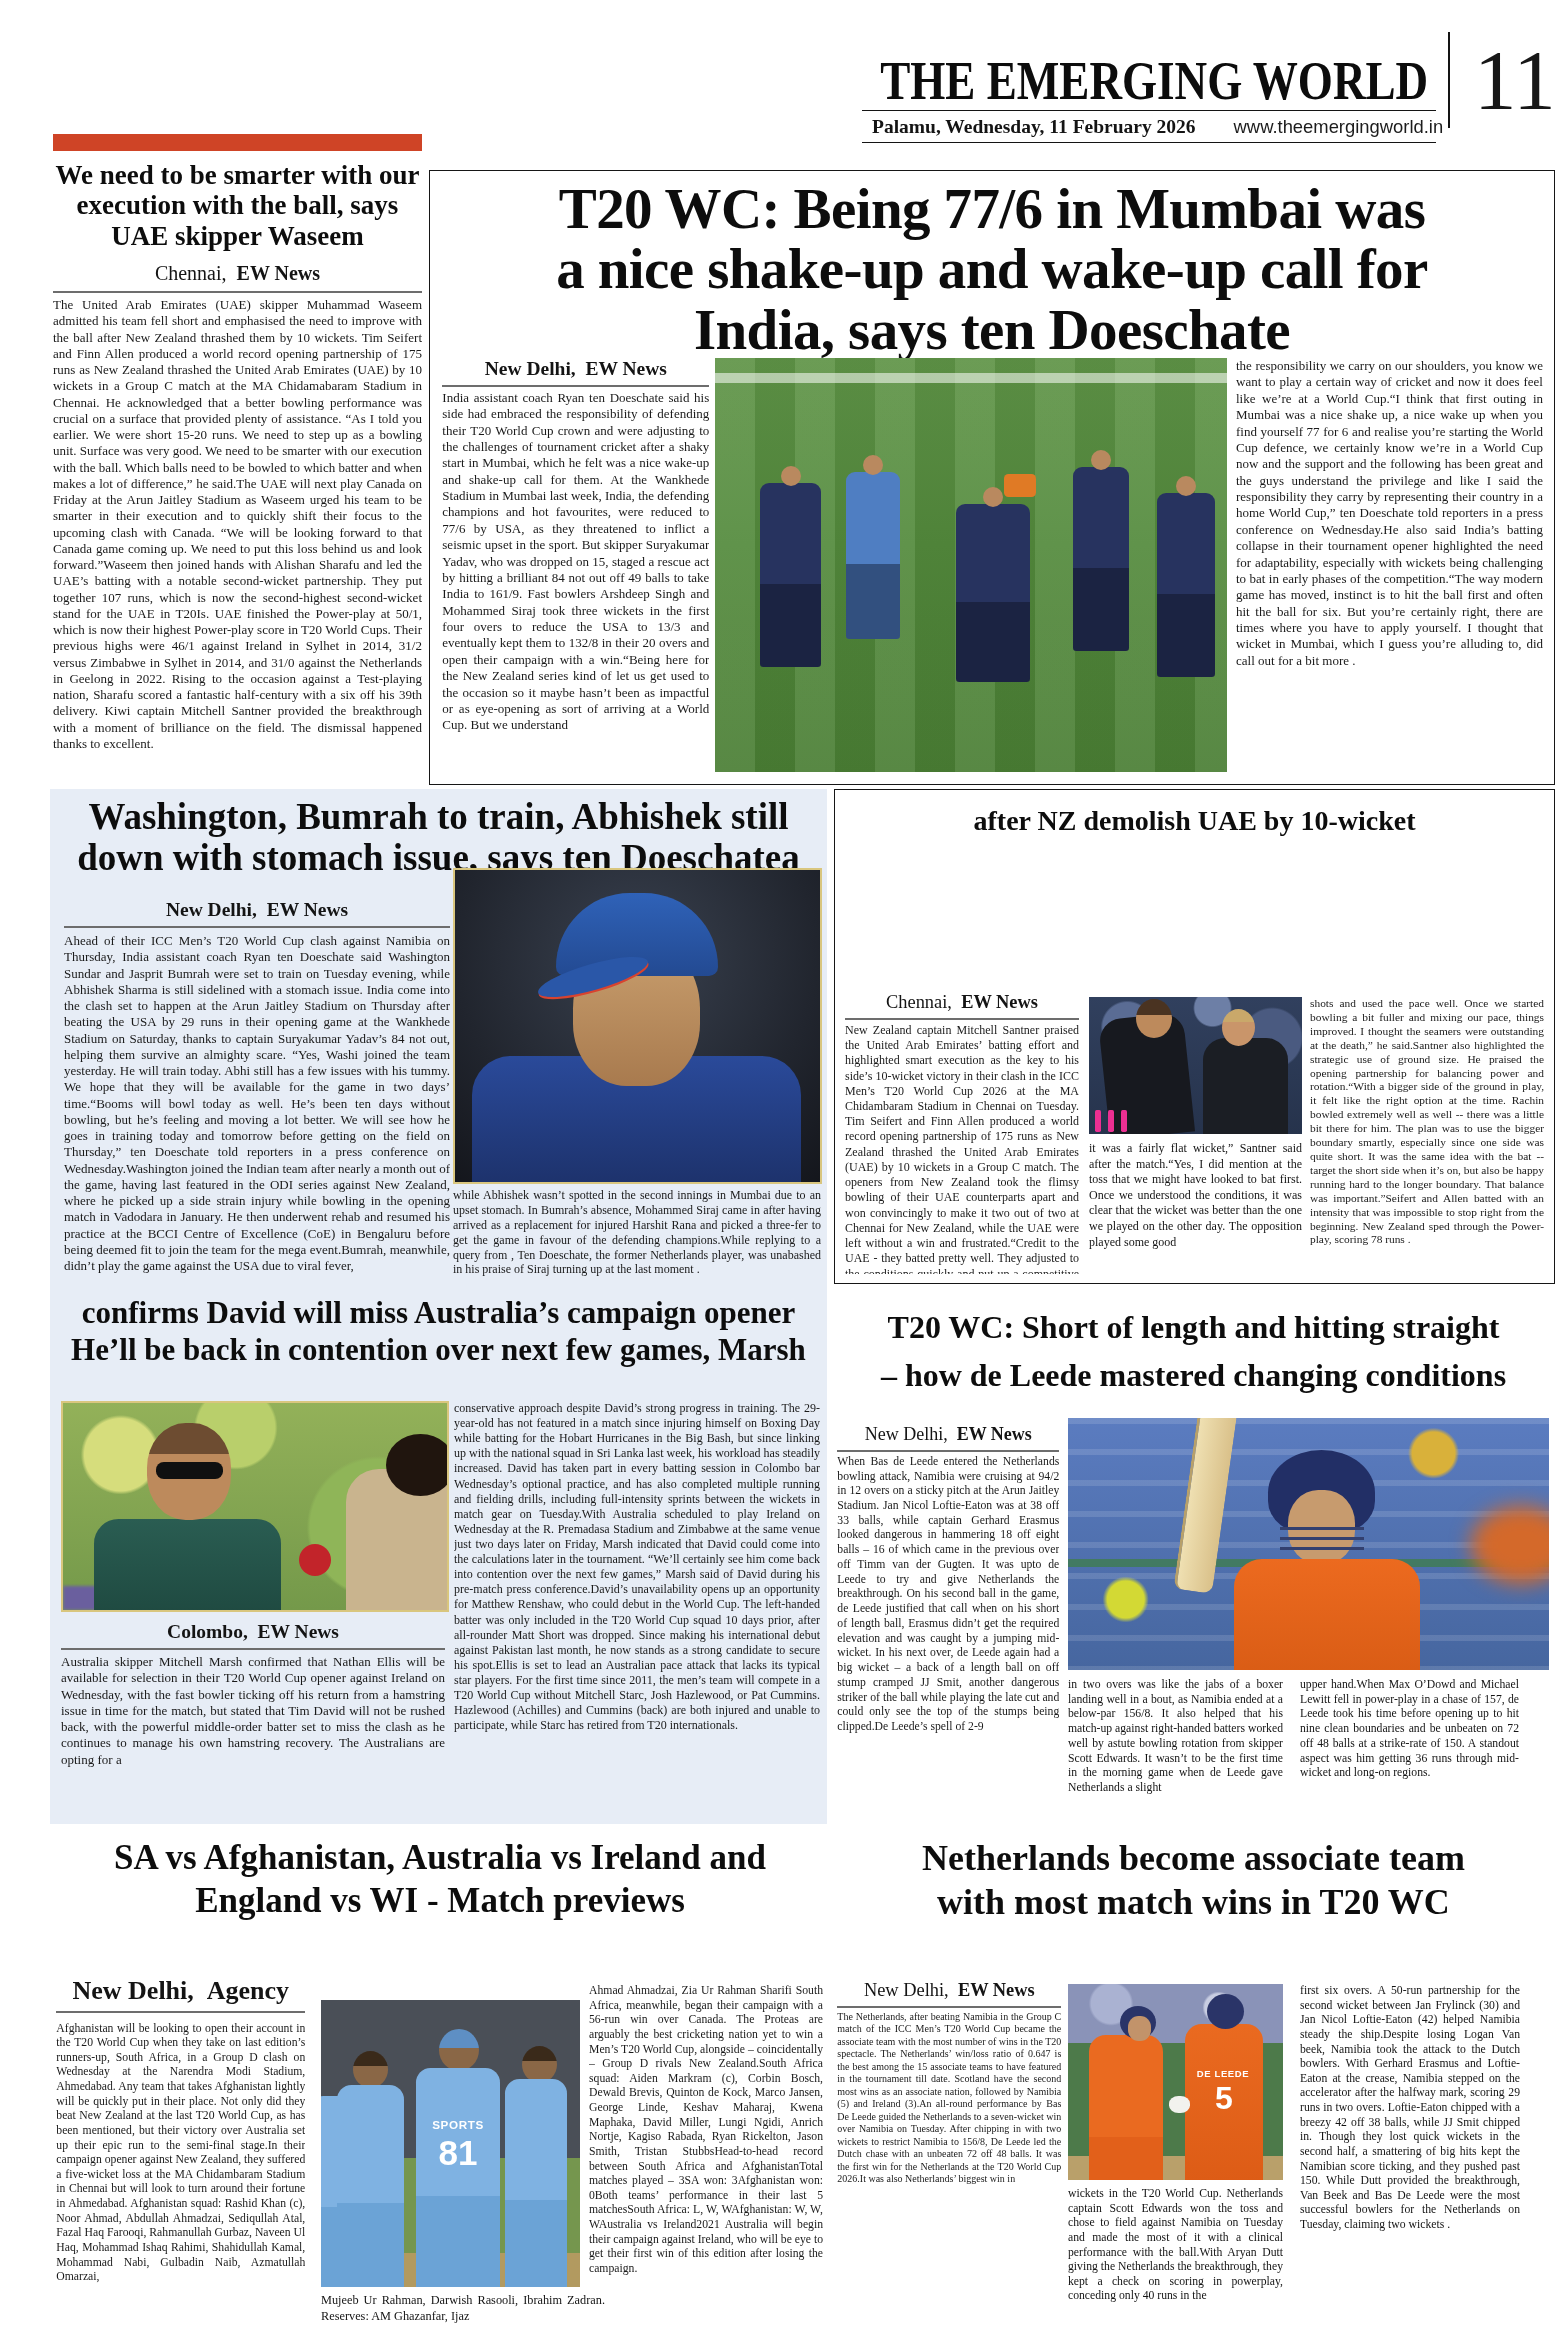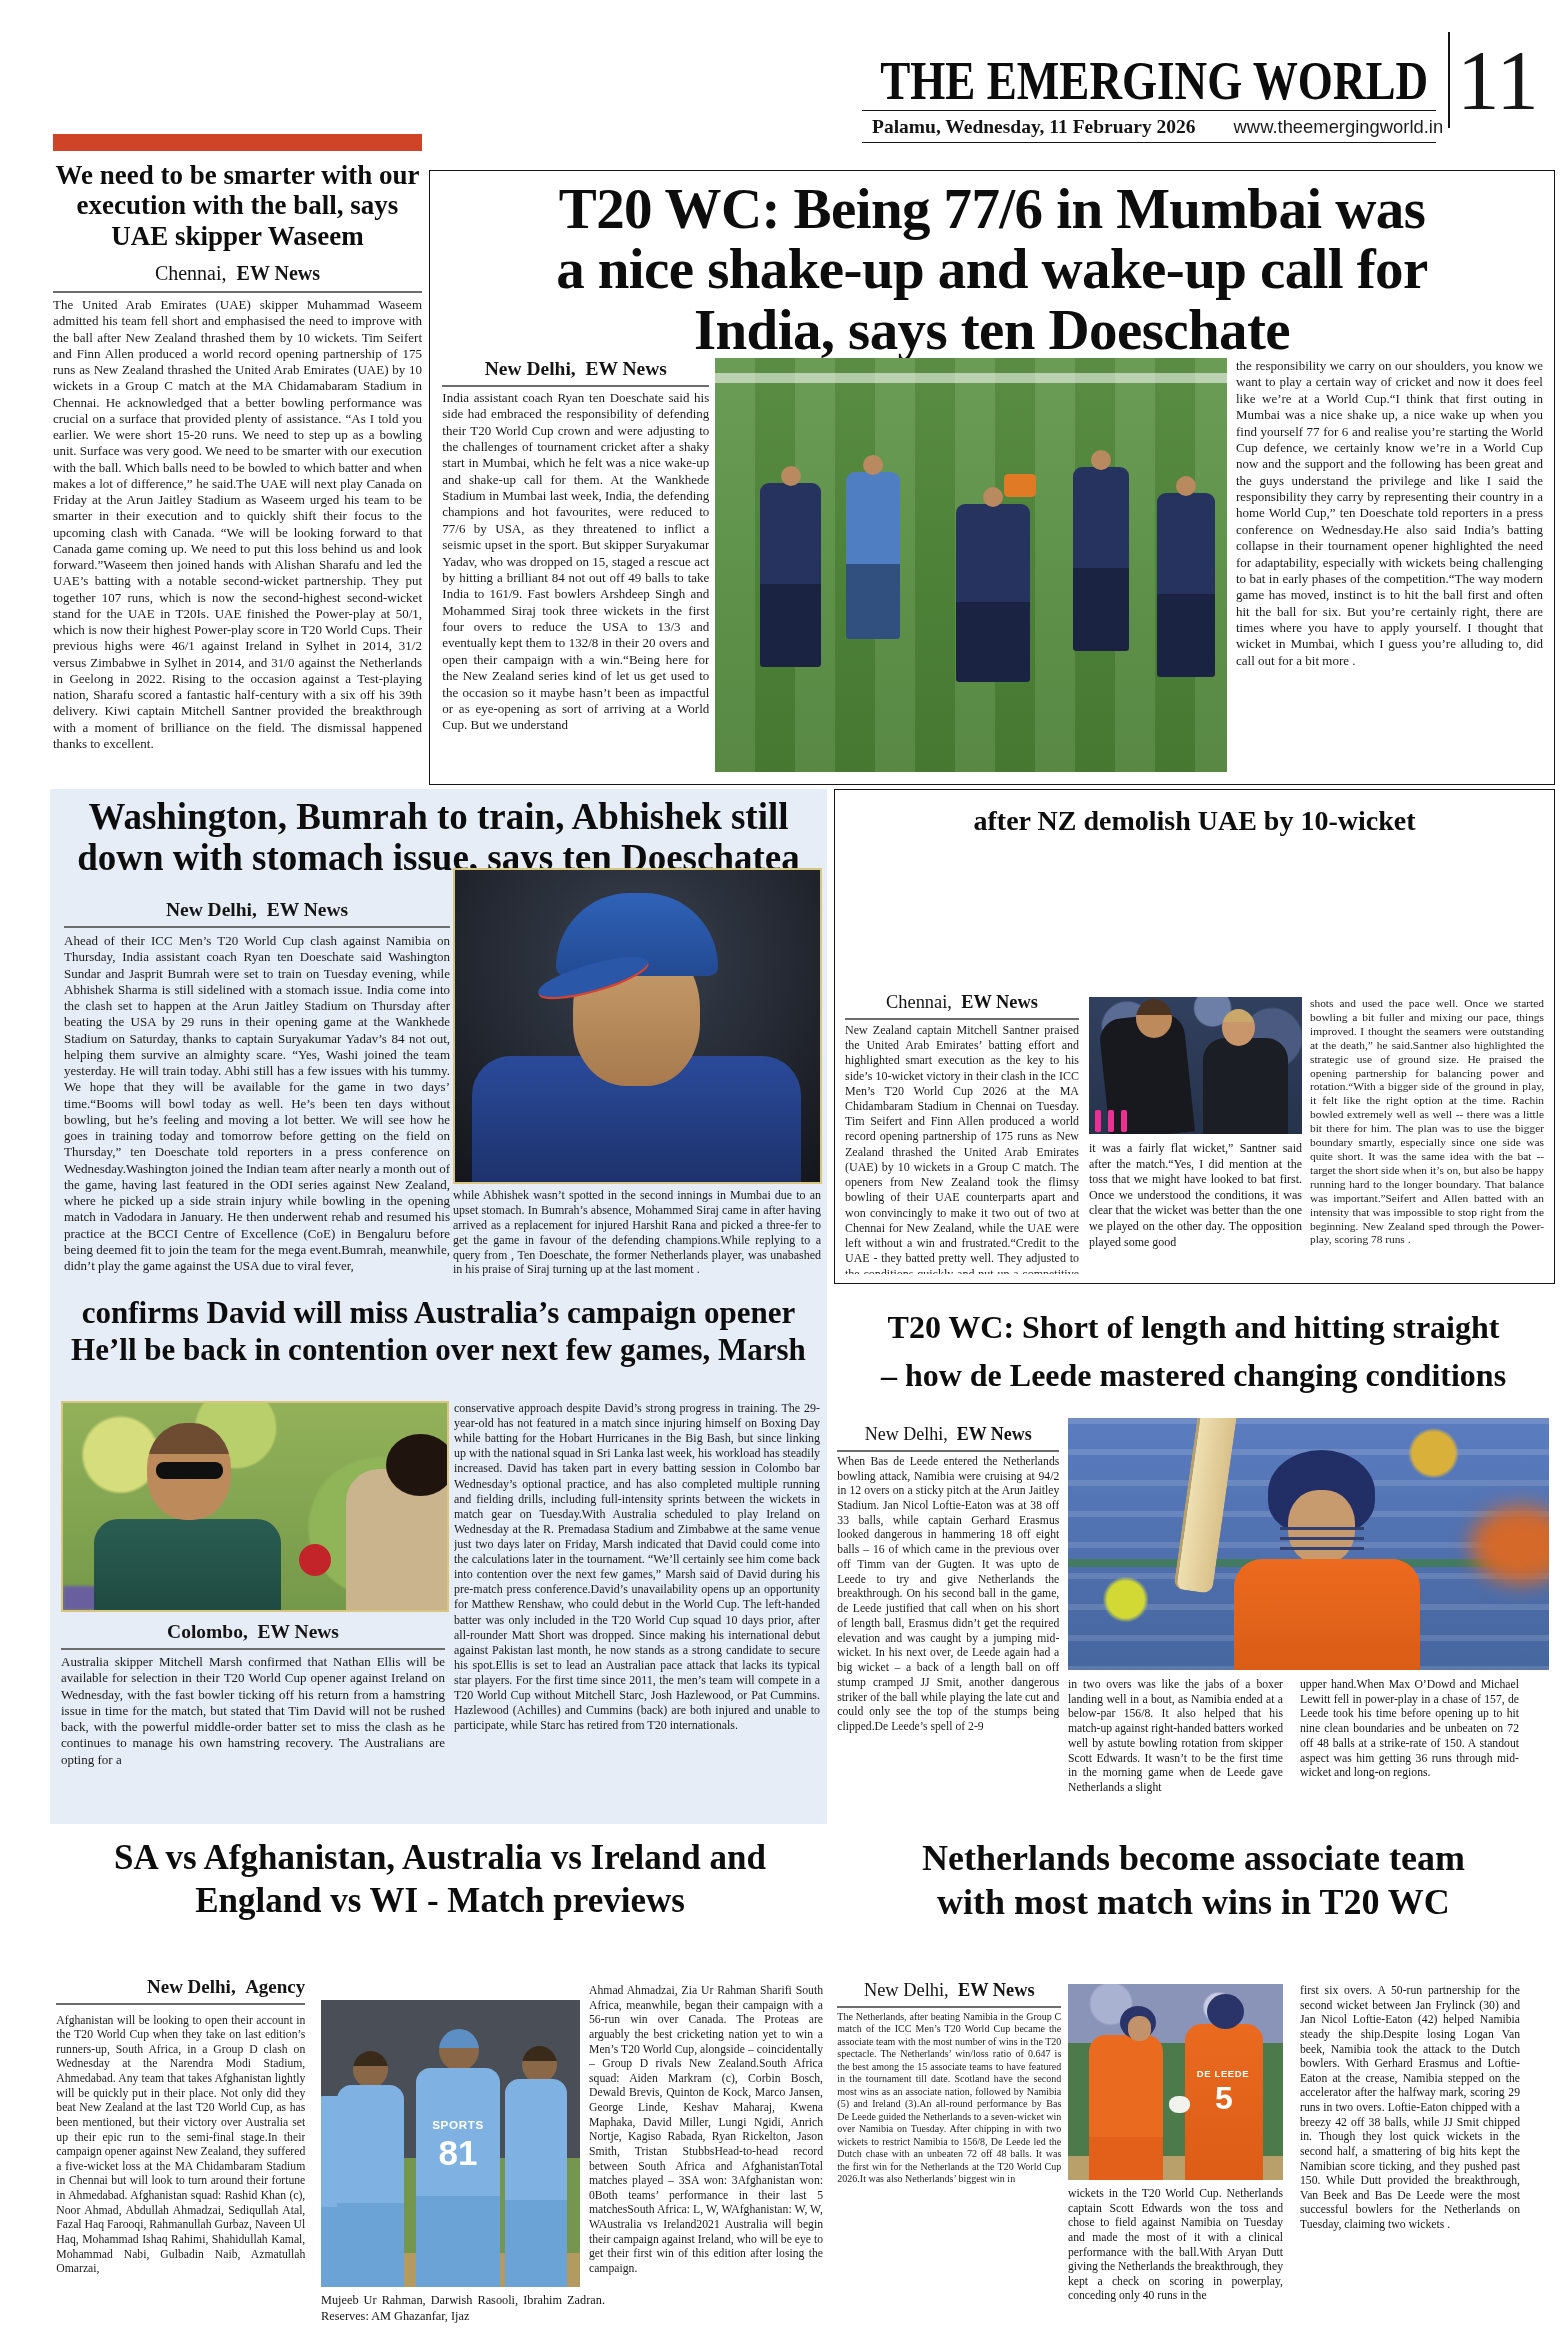--- a/index.html
+++ b/index.html
@@ -6,21 +6,21 @@
   .page{position:relative;width:1561px;height:2342px;background:#ffffff;font-family:"Liberation Serif",serif;color:#141414;overflow:hidden}
 
   
   .sports-title{position:absolute;left:62px;top:29px;font-family:"Liberation Sans",sans-serif;font-weight:800;font-size:67px;letter-spacing:1.7px;color:#58595b}
   .masthead{position:absolute;left:820px;top:49px;width:625px;text-align:center;font-weight:700;font-size:55px;color:#0c0c0c;white-space:nowrap}
   .masthead-inner{display:inline-block;transform:scaleX(0.82);transform-origin:center}
   .date-row{position:absolute;left:862px;top:110px;width:574px;height:31px;border-top:1.1px solid #141414;border-bottom:1.1px solid #141414;display:flex;align-items:center}
   .dateline{font-weight:700;font-size:19.5px;padding-left:10px;white-space:nowrap}
   .date-divider{width:1.7px;height:24.5px;background:#141414;margin:0 19px}
   .website{font-family:"Liberation Sans",sans-serif;font-size:18.4px;color:#1c1c1c;white-space:nowrap}
-  .pagenum-box{position:absolute;left:1448px;top:32px;height:96px;border-left:2.2px solid #141414;padding-left:7px;display:flex;align-items:center}
+  .pagenum-box{position:absolute;left:1448px;top:32px;height:96px;border-left:2.2px solid #141414;padding-left:24px;display:flex;align-items:center}
   .pagenum{font-size:85px;font-weight:400;color:#171717;line-height:1}
 
   
   .headline{font-weight:700;text-align:center;color:#0d0d0d}
   .byline{text-align:center;white-space:nowrap;overflow:hidden}
   .byline .loc{font-weight:400}
   .byline .ag{font-weight:700}
   .rule{border-top:2.2px solid #6d6d6d;height:0}
   .body-text{text-align:justify;overflow:hidden;color:#1a1a1a}
   .photo{position:absolute;overflow:hidden}
@@ -110,21 +110,21 @@
   .pd-grill{position:absolute;left:212px;top:109px;width:84px;height:3.3px;background:#33406f;box-shadow:0 10px 0 #33406f,0 20px 0 #33406f}
   .pd-torso{position:absolute;left:166px;top:141px;width:186px;height:117px;border-radius:28px 28px 0 0;background:linear-gradient(180deg,#ec6a1f,#d95c15)}
   .pd-blur{position:absolute;right:-22px;top:88px;width:100px;height:78px;border-radius:50%;background:#d4692a;filter:blur(10px)}
   .dl-col2{position:absolute;left:234px;top:390px;width:215px;height:146px;font-size:11.7px;line-height:1.26;text-align:justify;overflow:hidden}
   .dl-col3{position:absolute;left:466px;top:390px;width:219px;height:146px;font-size:11.7px;line-height:1.26;text-align:justify;overflow:hidden}
 
   
   .art-previews{position:absolute;left:53px;top:1835px;width:774px;height:505px}
   .art-previews .headline{position:absolute;left:1%;top:2.2px;width:98%;font-size:35px;line-height:1.22}
   .pv-col1{position:absolute;left:3.3px;top:141px;width:249px}
-  .pv-col1 .byline{text-align:right;font-size:19px}
+  .pv-col1 .byline{text-align:center;font-size:26px}
   .pv-col1 .byline .loc{font-weight:700}
   .pv-col1 .rule{margin-top:4.5px}
   .pv-col1 .body-text{margin-top:9px;font-size:11.7px;line-height:1.25;height:325px}
   .photo-afghan{left:268px;top:165px;width:259px;height:287px;background:linear-gradient(180deg,#4a4f57 0 55%,#75964e 55% 88%,#b29a60 88%)}
   .pa-p{position:absolute;border-radius:14.5px 14.5px 0 0;background:linear-gradient(180deg,#7fb2e2 0 58%,#6ba3d6 58%)}
   .pa-h{position:absolute;border-radius:50%;background:linear-gradient(180deg,#3a2a1a 0 40%,#8a6746 40%)}
   .pa-hc{position:absolute;border-radius:50%;background:linear-gradient(180deg,#5e8fc4 0 45%,#8a6746 45%)}
   .pa-name{position:absolute;left:95px;top:118px;width:84px;text-align:center;color:#fff;font-family:"Liberation Sans",sans-serif;font-weight:700;font-size:11.7px;letter-spacing:0.6px}
   .pa-num{position:absolute;left:95px;top:133px;width:84px;text-align:center;color:#fff;font-family:"Liberation Sans",sans-serif;font-weight:700;font-size:35px}
   .pv-caption{position:absolute;left:268px;top:458px;width:284px;font-size:12.3px;line-height:1.3;text-align:justify;overflow:hidden;height:42px}

